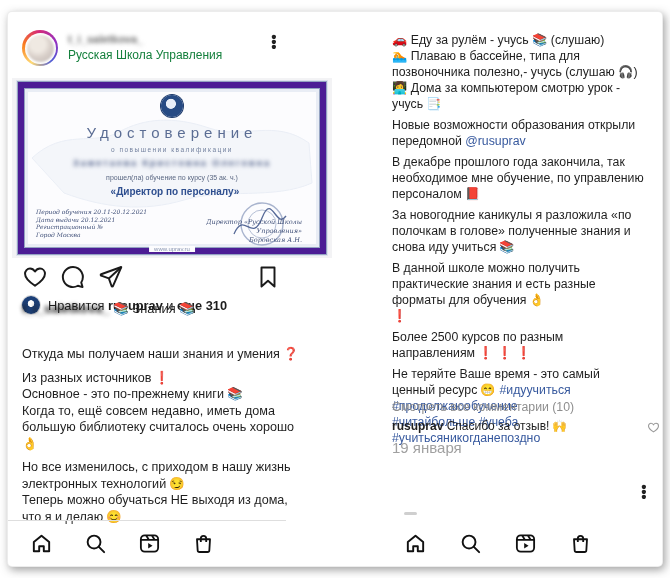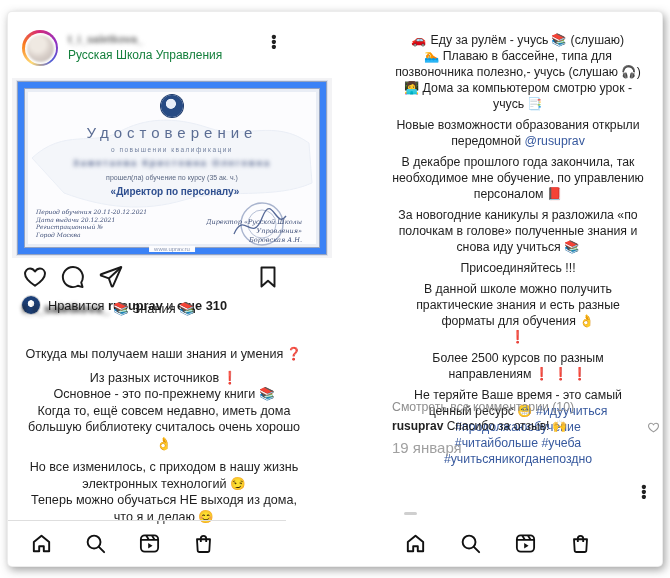--- a/index.html
+++ b/index.html
@@ -25,21 +25,21 @@
   .hdr-dots{left:250px;}
 
   .c-blur{filter:blur(2px);}
   .c-b{font-weight:bold;}
   .c-link{color:#37599e;}
 
   
   .post-image{position:absolute;left:4px;top:66px;width:320px;height:180px;background:#f3f3f5;
     display:flex;align-items:center;justify-content:center;}
   .cert{position:relative;width:296px;height:160px;background:#fcfcfe;
-    border:6px solid #3b82f6;outline:1px solid #94a3c1;
+    border:6px solid #4c1d95;outline:1px solid #94a3c1;
     box-shadow:inset 0 0 0 1px #94a3c1, inset 0 0 0 4px #e9edf5, 0 0 0 2px #dde2ee;}
   .cert-map{position:absolute;inset:0;opacity:.55;}
   .cert-logo{position:absolute;left:50%;top:7px;transform:translateX(-50%);width:22px;height:22px;border-radius:50%;
     background:radial-gradient(circle at 45% 40%,#e9eef8 0 26%,#274b84 30% 100%);box-shadow:0 0 0 1px #1d3a6b;}
   .cert-title{position:absolute;left:0;right:0;top:36px;text-align:center;font-size:15px;letter-spacing:5px;
     color:#5b6d94;font-weight:500;}
   .cert-sub{position:absolute;left:0;right:0;top:58px;text-align:center;font-size:6.5px;letter-spacing:1.5px;color:#74829f;}
   .cert-name{position:absolute;left:0;right:0;top:70px;text-align:center;font-size:9px;letter-spacing:2px;color:#4c5d87;font-weight:bold;}
   .cert-course{position:absolute;left:0;right:0;top:86px;text-align:center;font-size:7px;color:#5a6782;}
   .cert-cname{position:absolute;left:0;right:0;top:98px;text-align:center;font-size:10px;color:#2f4f8f;font-weight:bold;padding-left:6px;}
@@ -55,21 +55,21 @@
   .actions{position:absolute;left:10px;top:252px;width:320px;height:28px;}
   .act{position:absolute;top:0;width:26px;height:26px;cursor:pointer;}
   .act svg{width:26px;height:26px;}
   .bookmark{left:237px;}
   .likes-row{position:absolute;left:14px;top:284px;display:flex;align-items:center;font-size:12.8px;color:#1c1c1c;}
   .mini-avatar{width:18px;height:18px;border-radius:50%;margin-right:8px;flex:none;
     background:radial-gradient(circle at 50% 42%,#ffffff 0 22%,#1c3f77 26% 100%);box-shadow:0 0 0 1px #d8d8d8;}
   .caption-author{position:absolute;left:14px;top:289px;font-size:12.8px;color:#1c1c1c;}
 
   
-  .captions{font-size:12.6px;line-height:16.5px;color:#1f1f1f;text-align:center;}
+  .captions{font-size:12.6px;line-height:16.5px;color:#1f1f1f;}
   .captions p{margin:0 8px 7px 0;}
   .captions-left{position:absolute;left:14px;top:334px;width:292px;}
   .captions-right{position:absolute;left:44px;top:20px;width:252px;font-size:12.3px;line-height:16px;}
   .captions-right p{margin:0 0 5px 0;}
 
   .view-comments{margin-top:6px;font-size:12.3px;color:#8e8e8e;cursor:pointer;}
   .comment-row{position:relative;margin-top:5px;font-size:12px;color:#1f1f1f;width:262px;}
   .comment-like{position:absolute;right:-6px;top:2px;width:13px;height:13px;cursor:pointer;}
   .timestamp{margin-top:6px;font-size:15px;color:#a0a0a0;}
   .right-lower{position:absolute;left:44px;top:382px;width:252px;}
@@ -205,21 +205,20 @@
     </nav>
   </section>
 
   <section class="col-right">
 
     <div class="captions captions-right">
         <p><span class="">🚗 Еду за рулём - учусь 📚 (слушаю)</span><br><span class="">🏊 Плаваю в бассейне, типа для позвоночника полезно,- учусь (слушаю 🎧)</span><br><span class="">👩‍💻 Дома за компьютером смотрю урок - учусь 📑</span></p>
         <p><span class="">Новые возможности образования открыли передомной </span><span class="c-link">@rusuprav</span></p>
         <p><span class="">В декабре прошлого года закончила, так необходимое мне обучение, по управлению персоналом 📕</span></p>
         <p><span class="">За новогодние каникулы я разложила «по полочкам в голове» полученные знания и снова иду учиться 📚</span></p>
-        <p><span class="">Присоединяйтесь !!!</span></p>
         <p><span class="">В данной школе можно получить практические знания и есть разные форматы для обучения 👌</span><br><span class="">❗</span></p>
         <p><span class="">Более 2500 курсов по разным направлениям ❗ ❗ ❗</span></p>
         <p><span class="">Не теряйте Ваше время - это самый ценный ресурс 😁 </span><span class="c-link">#идуучиться</span><span class=""> </span><span class="c-link">#продолжаюобучение</span><br><span class="c-link">#читайбольше</span><span class=""> </span><span class="c-link">#учеба</span><span class=""> </span><span class="c-link">#учитьсяникогданепоздно</span></p>
       </div>
 
     <div class="right-lower">
       <div class="view-comments">Смотреть все комментарии (10)</div>
       <div class="comment-row">
         <span><span class="c-b">rusuprav</span><span class=""> Спасибо за отзыв! 🙌</span></span>
         <svg class="comment-like" viewBox="0 0 24 24" fill="none" stroke="#9a9a9a" stroke-width="2">

